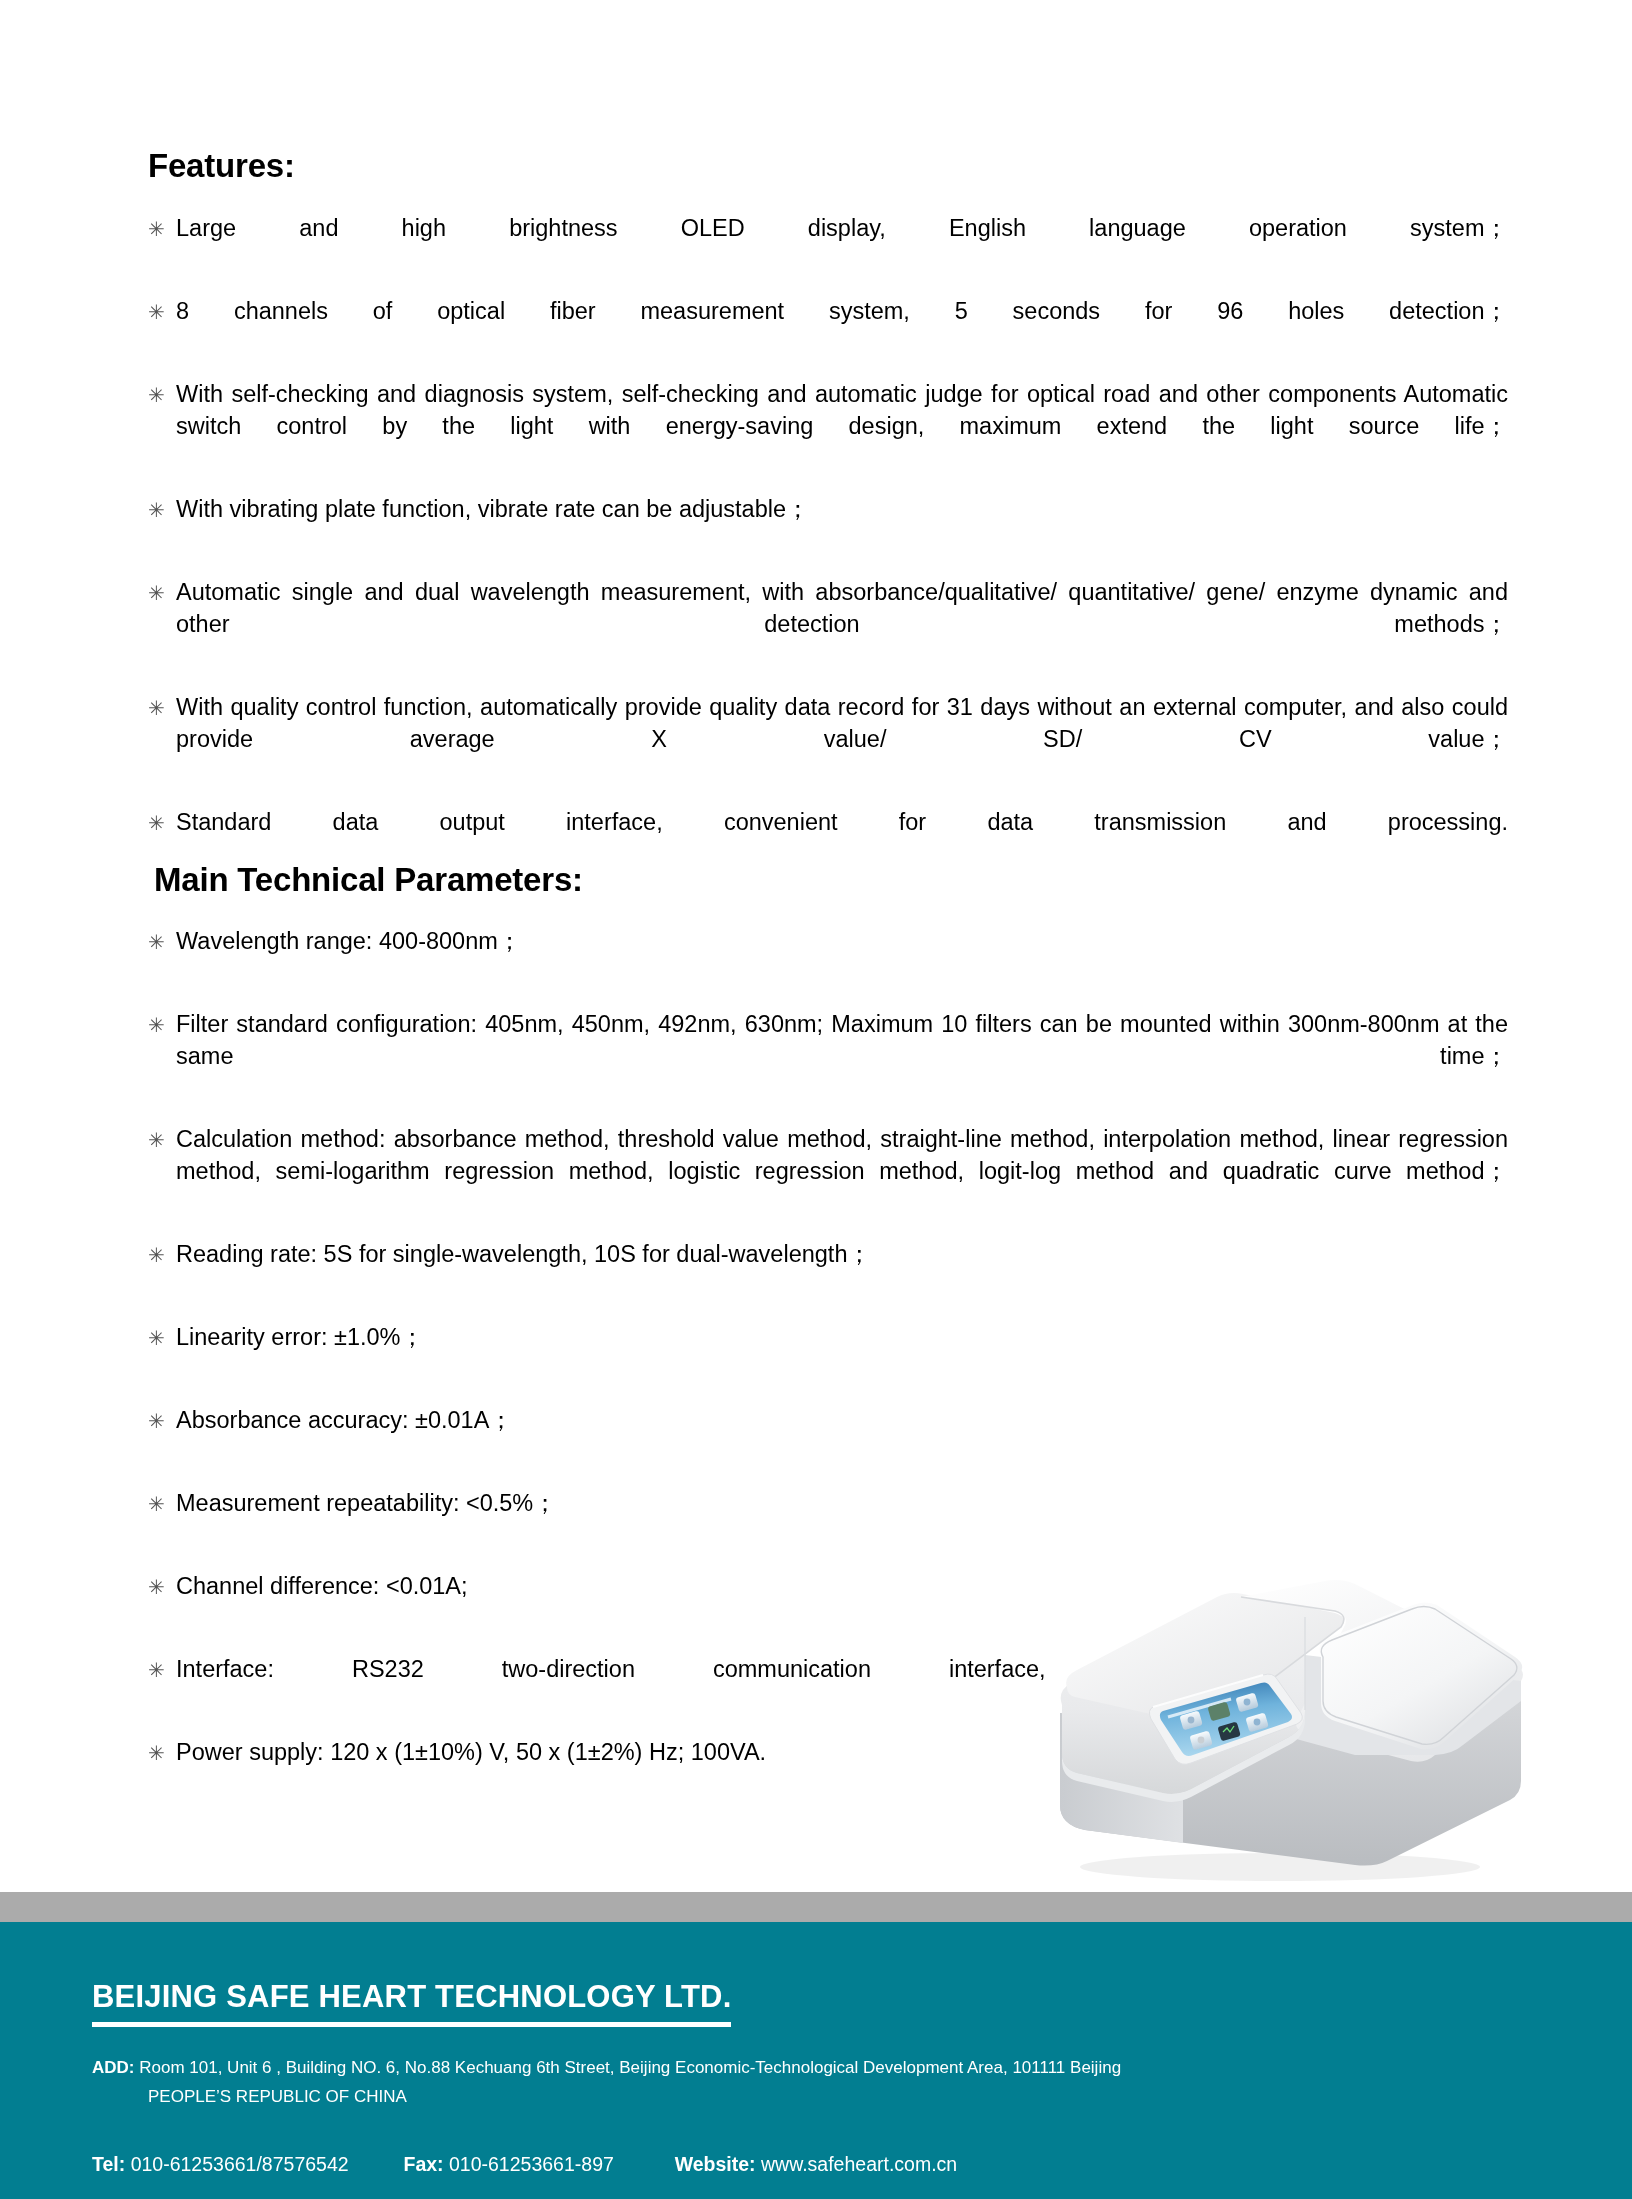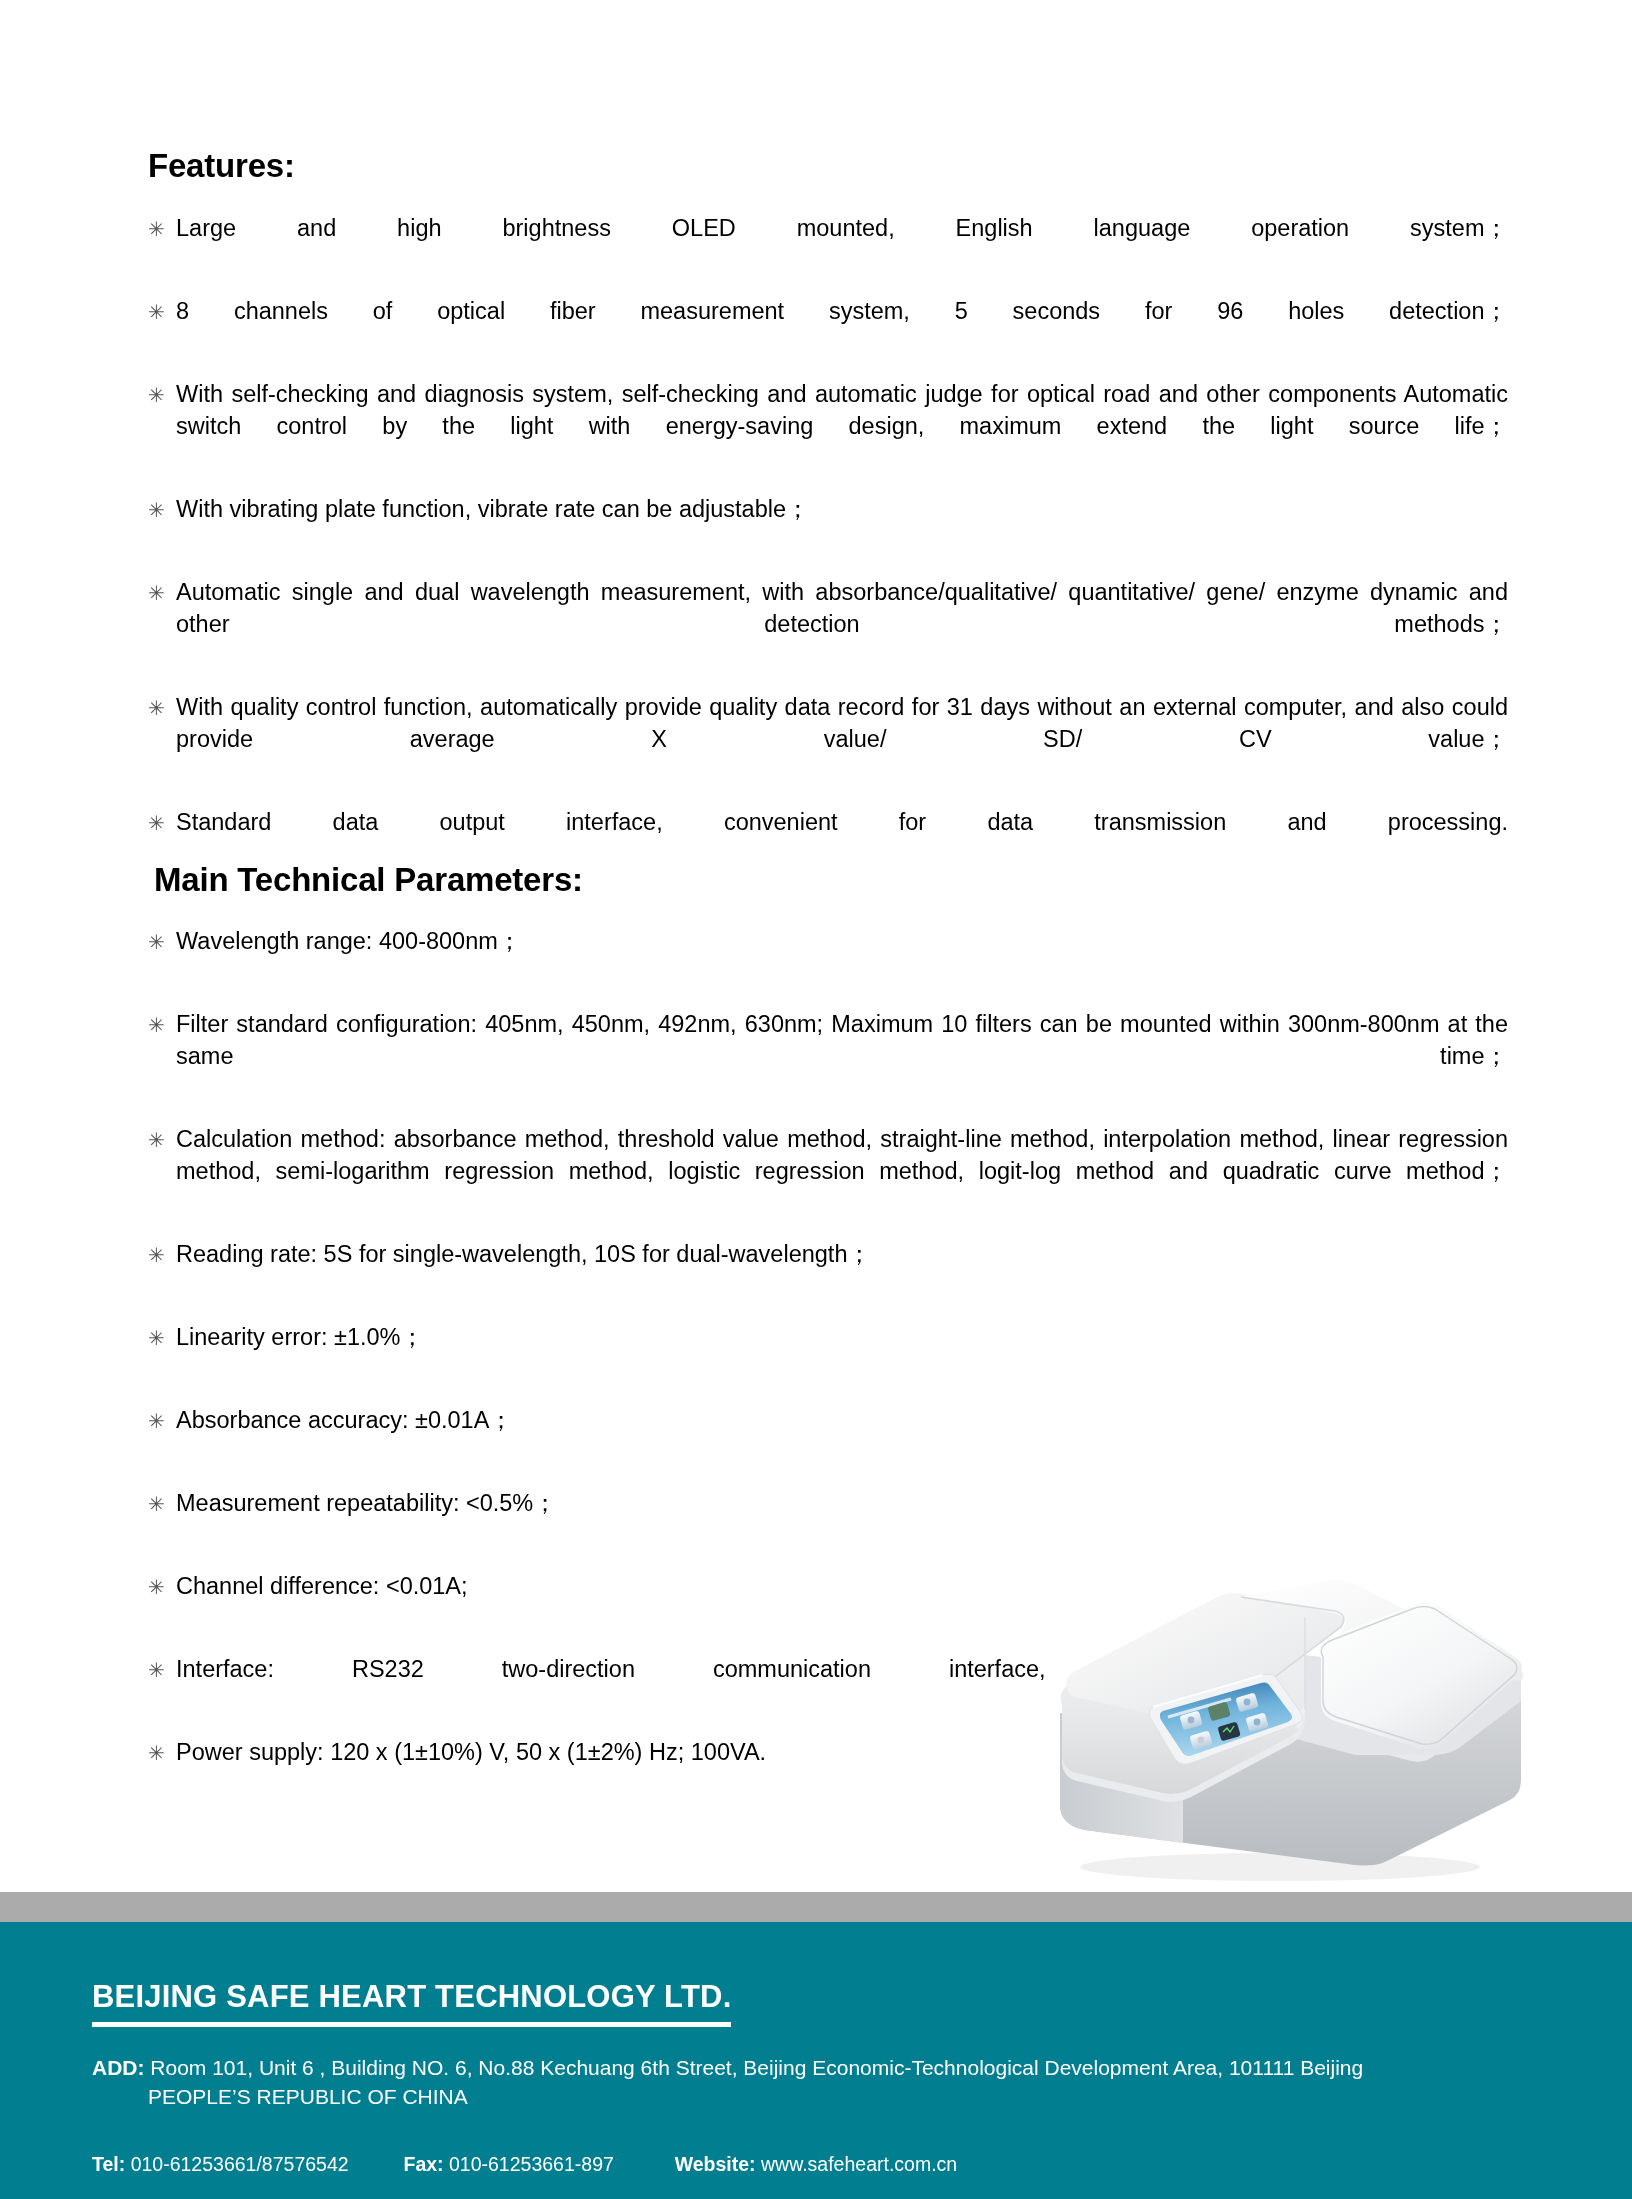--- a/index.html
+++ b/index.html
@@ -127,21 +127,21 @@
     font-weight: bold;
     letter-spacing: 0.2px;
     display: inline-block;
     padding-bottom: 7px;
     border-bottom: 5px solid #ffffff;
     line-height: 37px;
     margin-top: 28px;
   }
   .addr-block {
     margin-top: 26px;
-    font-size: 21px;
+    font-size: 17px;
     line-height: 29px;
   }
   .addr-line1 .lbl { font-weight: bold; }
   .addr-line2 { padding-left: 56px; }
   .contact-line {
     margin-top: 40px;
     font-size: 19.5px;
     line-height: 26px;
     white-space: nowrap;
   }
@@ -154,21 +154,21 @@
 
 <div class="page">
 
   <div class="content">
 
     <h2 class="section-title" id="features-title">Features:</h2>
 
     <ul class="bullet-list" id="features-list">
         <li class="bullet-item">
           <span class="star">✳</span>
-          <span class="btxt">Large and high brightness OLED mounted, English language operation system；</span>
+          <span class="btxt">Large and high brightness OLED display, English language operation system；</span>
         </li>
         <li class="bullet-item">
           <span class="star">✳</span>
           <span class="btxt">8 channels of optical fiber measurement system, 5 seconds  for  96 holes detection；</span>
         </li>
         <li class="bullet-item">
           <span class="star">✳</span>
           <span class="btxt">With self-checking and diagnosis system, self-checking and automatic judge for optical road and other components Automatic switch control by the light with   energy-saving design, maximum extend the light source life；</span>
         </li>
         <li class="bullet-item no-justify">

